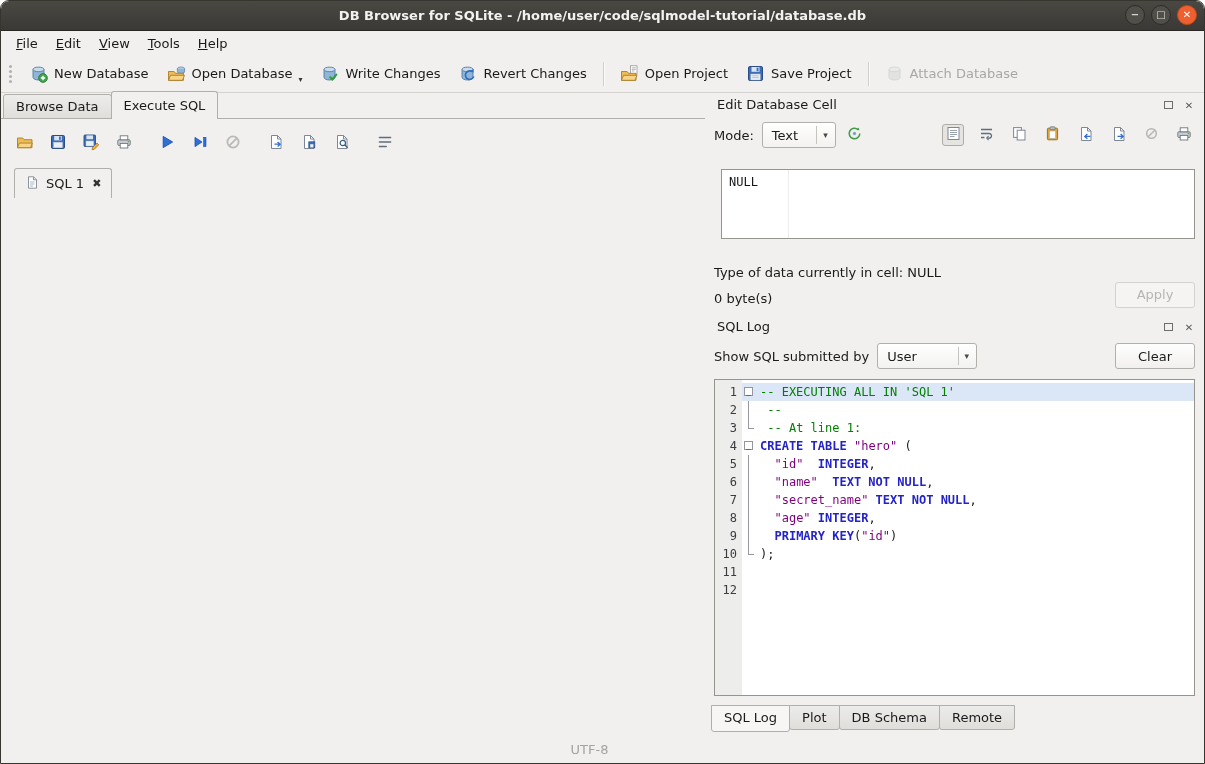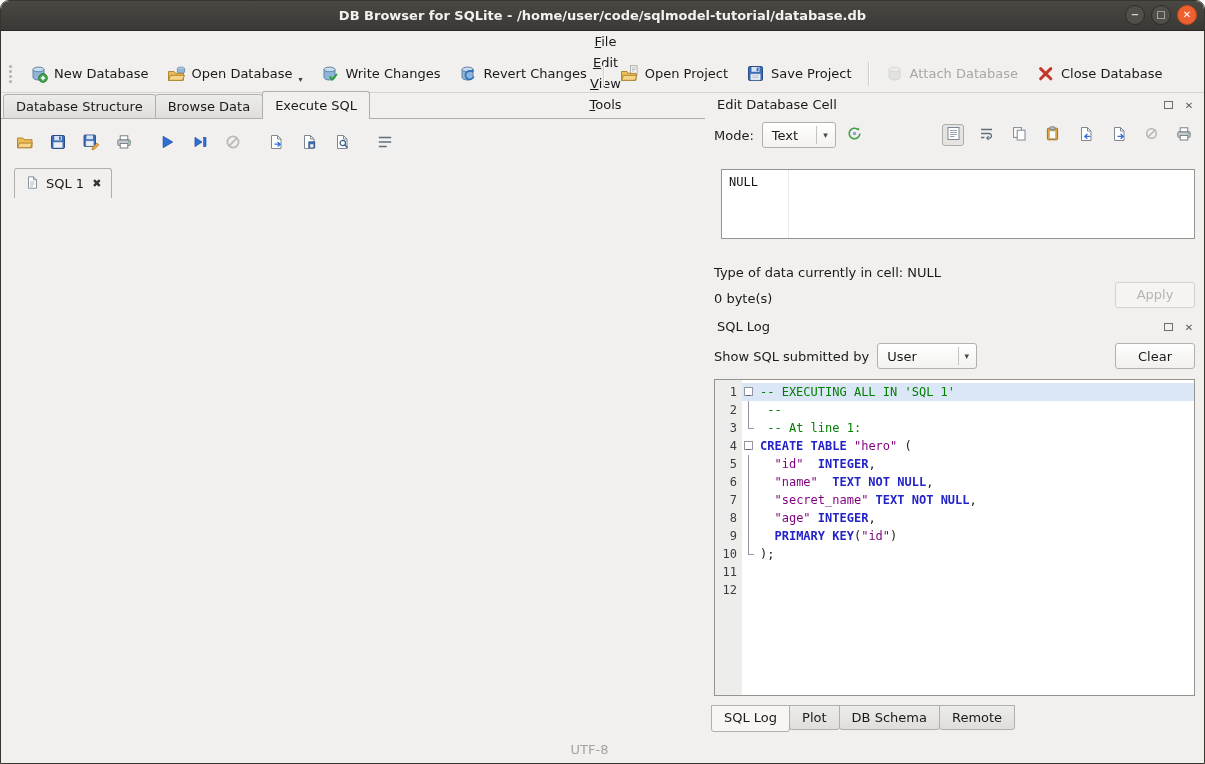--- a/index.html
+++ b/index.html
@@ -9,21 +9,21 @@
        border-radius:9px 9px 0 0;}
   
   .titlebar{height:29px;background:linear-gradient(#4a4843,#3b3936);display:flex;align-items:center;
             justify-content:center;position:relative;color:#f3f2f0;font-weight:bold;font-size:13px;
             border-radius:8px 8px 0 0;border-bottom:1px solid #2a2825;}
   .win-controls{position:absolute;right:7px;top:4px;display:flex;gap:6px;}
   .win-btn{width:20px;height:20px;border-radius:50%;background:#514f4a;border:1px solid #2e2c29;color:#dedcd8;
            display:flex;align-items:center;justify-content:center;font-size:10px;line-height:1;box-sizing:border-box;}
   .win-btn.close{background:#ee6030;border-color:#c24a1c;color:#fff;}
   
-  .menubar{height:24px;display:flex;align-items:center;padding-left:6px;background:#f1f0ee;flex-direction:column;}
+  .menubar{height:24px;display:flex;align-items:center;padding-left:6px;background:#f1f0ee;}
   .menu-item{display:inline-block;padding:3px 9px;}
   .menu-item::first-letter{text-decoration:underline;}
   .toolbar{height:37px;background:#f1f0ee;border-bottom:1px solid #d5d3cf;display:flex;align-items:center;
            padding:0 6px;}
   .tb-handle{display:flex;flex-direction:column;gap:2px;margin:0 8px 0 2px;}
   .tb-handle i,.hsplit i,.vsplit i{width:3px;height:3px;border-radius:50%;background:#b3b1ad;display:block;}
   .tb-btn{display:flex;align-items:center;gap:6px;padding:4px 9px;border-radius:3px;white-space:nowrap;}
   .tb-btn.disabled{color:#a9a7a3;}
   .tb-btn.disabled .tb-icon{opacity:.55;filter:grayscale(.6);}
   .tb-icon{width:19px;height:19px;display:flex;align-items:center;justify-content:center;}
@@ -222,34 +222,25 @@
         <span class="tb-icon">
           <svg xmlns="http://www.w3.org/2000/svg" width="19" height="19" viewBox="0 0 19 19">
             <g opacity=".5">
               <path d="M4 5.4v7.9c0 1.5 2.5 2.7 5.5 2.7s5.5-1.2 5.5-2.7V5.4" fill="#b9bdc1" stroke="#85898d" stroke-width=".9"></path>
               <ellipse cx="9.5" cy="5.4" rx="5.5" ry="2.3" fill="#d7dade" stroke="#85898d" stroke-width=".9"></ellipse>
             </g>
           </svg>
         </span>
         <span class="tb-label">Attach Database</span>
       </div>
-      <div class="tb-btn">
-        <span class="tb-icon">
-          <svg xmlns="http://www.w3.org/2000/svg" width="19" height="19" viewBox="0 0 19 19">
-            <path d="M4.6 4.6L14.8 14.8M14.8 4.6L4.6 14.8" stroke="#c3372b" stroke-width="3" stroke-linecap="round"></path>
-          </svg>
-        </span>
-        <span class="tb-label">Close Database</span>
-      </div>
     </div>
 
   <div class="main">
     <div class="left">
       <div class="tabbar" id="main-tabs">
-          <div class="tab">Database Structure</div>
           <div class="tab">Browse Data</div>
           <div class="tab active">Execute SQL</div>
         </div>
       <div class="tabpane"></div>
       <div class="sql-toolbar" id="sql-toolbar">
           <div class="icon-btn">
             <span class="icn"><svg xmlns="http://www.w3.org/2000/svg" width="18" height="18" viewBox="0 0 18 18">
                 <path d="M1.5 5h5.2l1.3 1.7H16v8H1.5z" fill="#eebb55" stroke="#a87f2a" stroke-width=".9"></path>
                 <path d="M1.5 14.7l1.8-4.6h13l-1.8 4.6z" fill="#f7d488" stroke="#a87f2a" stroke-width=".9"></path>
               </svg></span>

